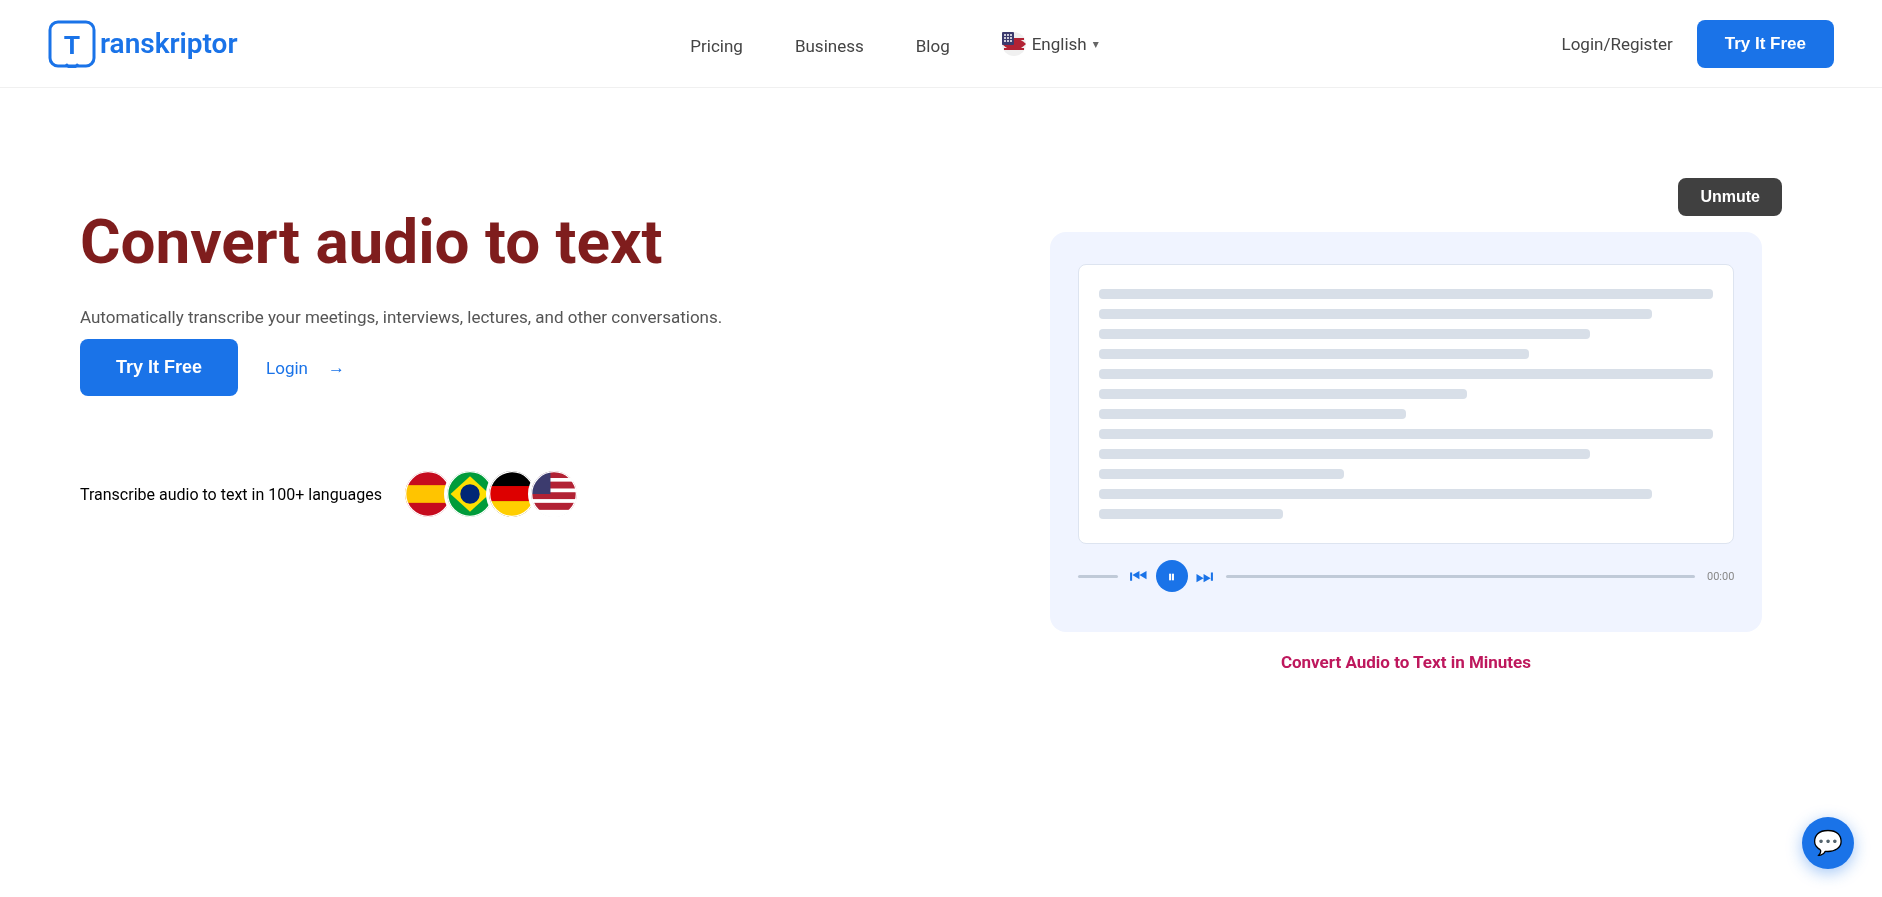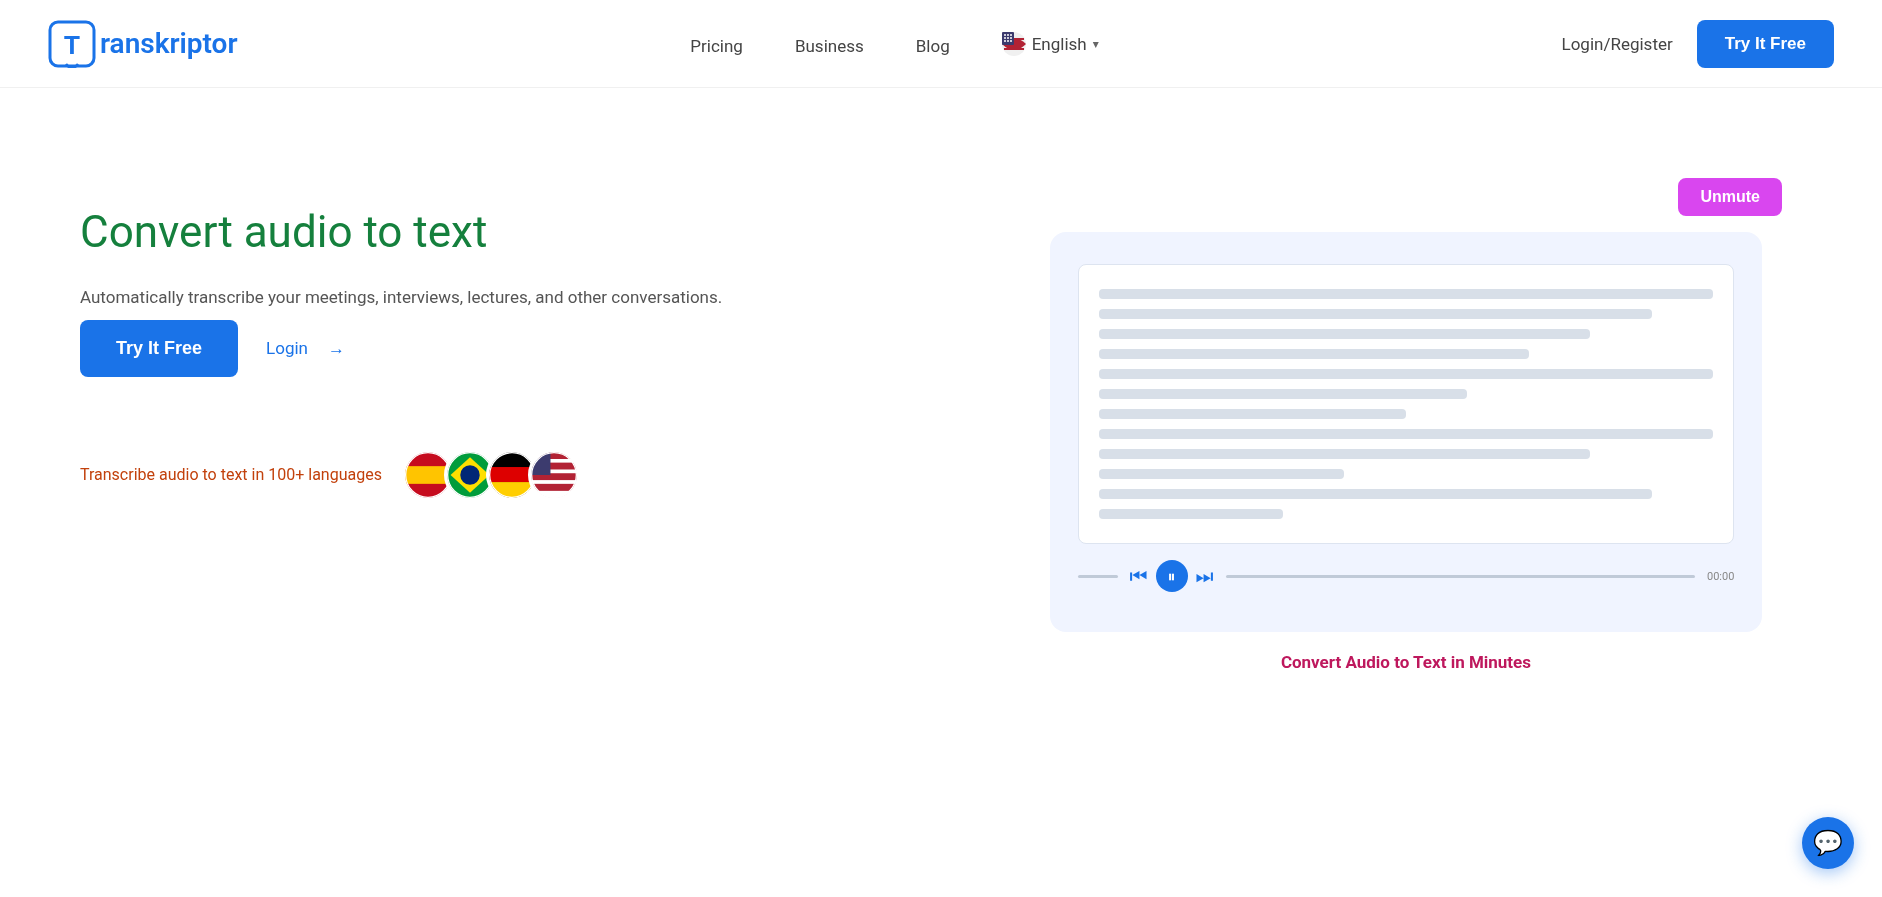--- a/index.html
+++ b/index.html
@@ -83,23 +83,23 @@
       justify-content: space-between;
       padding: 80px 80px 60px 80px;
       min-height: calc(100vh - 88px);
       background: #fff;
     }
     .hero-left {
       flex: 0 0 50%;
       padding-top: 40px;
     }
     .hero-title {
-      font-size: 44px;
-      font-weight: 400;
-      color: #15803d;
+      font-size: 62px;
+      font-weight: 700;
+      color: #7f1d1d;
       line-height: 1.1;
       margin-bottom: 28px;
     }
     .hero-subtitle {
       font-size: 17px;
       color: #555;
       line-height: 1.6;
       margin-bottom: 8px;
     }
     .hero-tagline {
@@ -132,21 +132,21 @@
       align-items: center;
       gap: 20px;
     }
     .languages-row {
       display: flex;
       align-items: center;
       gap: 20px;
     }
     .lang-text {
       font-size: 16px;
-      color: #c2410c;
+      color: #000000;
     }
     .flag-group {
       display: flex;
       align-items: center;
     }
     .flag-circle {
       width: 52px;
       height: 52px;
       border-radius: 50%;
       border: 3px solid #fff;
@@ -163,21 +163,21 @@
     
     .hero-right {
       flex: 0 0 46%;
       display: flex;
       flex-direction: column;
       align-items: center;
       padding-top: 10px;
       position: relative;
     }
     .unmute-btn {
-      background: #d946ef;
+      background: #404040;
       color: #fff;
       border: none;
       border-radius: 8px;
       padding: 10px 22px;
       font-size: 16px;
       font-weight: 600;
       cursor: pointer;
       align-self: flex-end;
       margin-right: 20px;
       margin-bottom: 16px;

